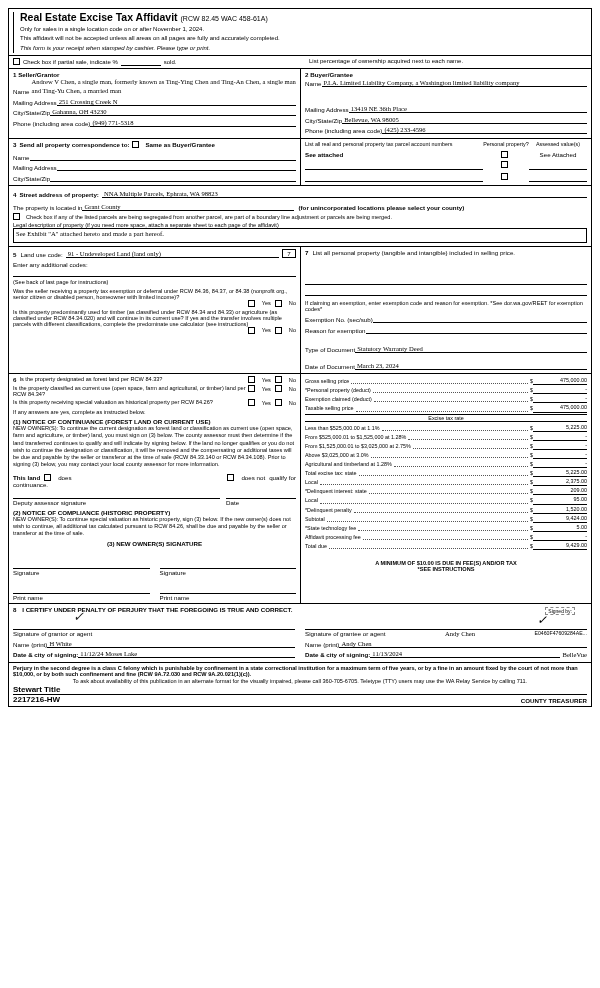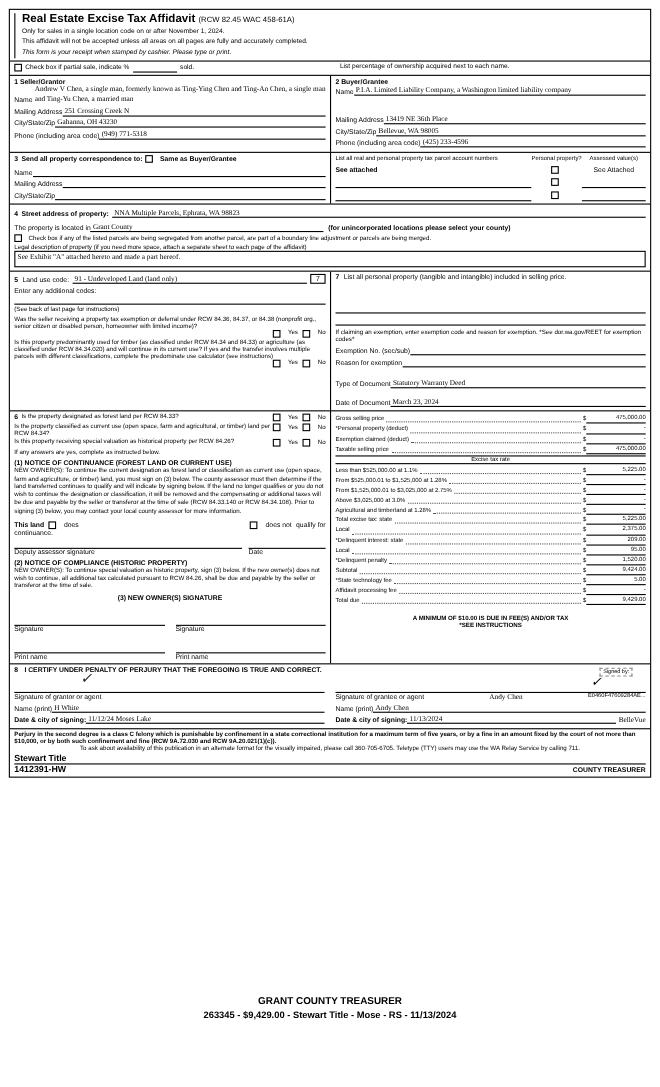--- a/index.html
+++ b/index.html
@@ -456,23 +456,19 @@
     </div>
 
     <div class="sec" style="padding:2px 4px;">
       <div class="small"><span class="b">Perjury in the second degree is a class C felony which is punishable by confinement in a state correctional institution for a maximum term of five years, or by a fine in an amount fixed by the court of not more than $10,000, or by both such confinement and fine (RCW 9A.72.030 and RCW 9A.20.021(1)(c)).</span></div>
       <div class="small" style="text-align:center;margin-top:1px;">To ask about availability of this publication in an alternate format for the visually impaired, please call 360-705-6705. Teletype (TTY) users may use the WA Relay Service by calling 711.</div>
       <div style="display:flex;justify-content:space-between;align-items:center;margin-top:1px;">
         <span class="b" style="font-size:8px;">Stewart Title</span>
         <span style="flex:1;"></span>
       </div>
       <div style="display:flex;justify-content:space-between;align-items:flex-end;border-top:1px solid #000;">
-        <span class="b" style="font-size:8px;">1412391-HW</span>
+        <span class="b" style="font-size:8px;">2217216-HW</span>
         <span class="b">COUNTY TREASURER</span>
       </div>
     </div>
   </div>
 
-  <div class="footer">
-    <div class="t1">GRANT COUNTY TREASURER</div>
-    <div class="t2">263345 - $9,429.00 - Stewart Title - Mose - RS - 11/13/2024</div>
-  </div>
 </div>
 
 </body></html>

